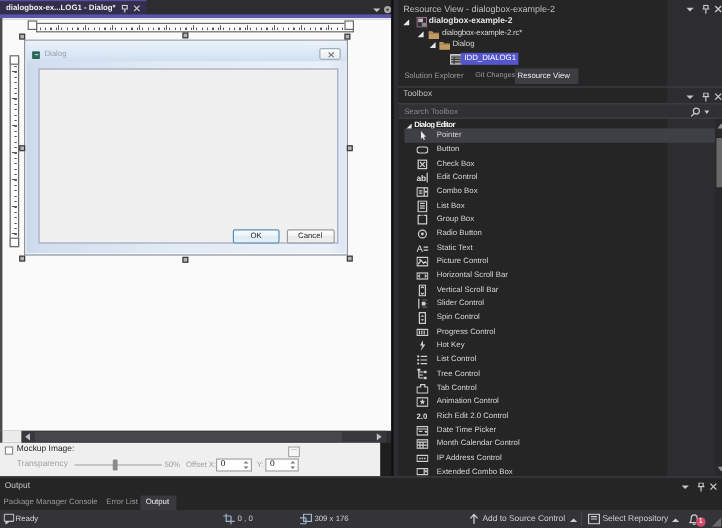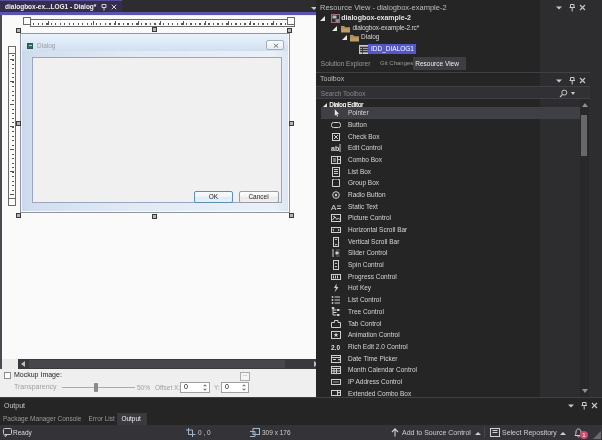--- a/index.html
+++ b/index.html
@@ -111,21 +111,21 @@
       <span class="abs txt" style="left:225px;top:14px;font-size:7px;color:#000;">0</span>
       <svg class="abs" style="left:241px;top:14px;" width="6" height="9" viewBox="0 0 6 9">
           <path d="M1 3.2 L3 1.2 L5 3.2 Z M1 5.8 L3 7.8 L5 5.8 Z" fill="#777"></path>
         </svg>
     </div>
     <div class="abs" style="left:317px;top:369px;width:9px;height:28px;background:#1E1E1E;"></div>
   </div>
 
   <div class="abs" style="left:326px;top:0;width:2px;height:397px;background:#111;"></div>
 
-  <div class="abs" style="left:316px;top:0;width:224px;height:397px;background:#252526;text-align:right;">
+  <div class="abs" style="left:332px;top:0;width:224px;height:397px;background:#252526;text-align:right;">
     <span class="abs txt" style="left:4px;top:2.5px;font-size:7.5px;color:#BEBEBE;">Resource View - dialogbox-example-2</span>
     <svg class="abs" style="left:240px;top:4px;" width="30" height="8" viewBox="0 0 30 8">
       <path d="M0 2.5 L3 5.5 L6 2.5 Z" fill="#C8C8C8"></path>
       <path d="M14.5 0.5 h3.5 v3 h-3.5 z M16.2 3.5 v4 M13.5 3.5 h5.5" stroke="#C8C8C8" fill="none"></path>
       <path d="M24 1 L29 6 M29 1 L24 6" stroke="#C8C8C8" stroke-width="1.1"></path>
     </svg>
 
     <svg class="abs" style="left:4.3px;top:15.5px;" width="6" height="6">
         <path d="M5 0 V5 H0 Z" fill="#E8E8E8"></path>
       </svg>

